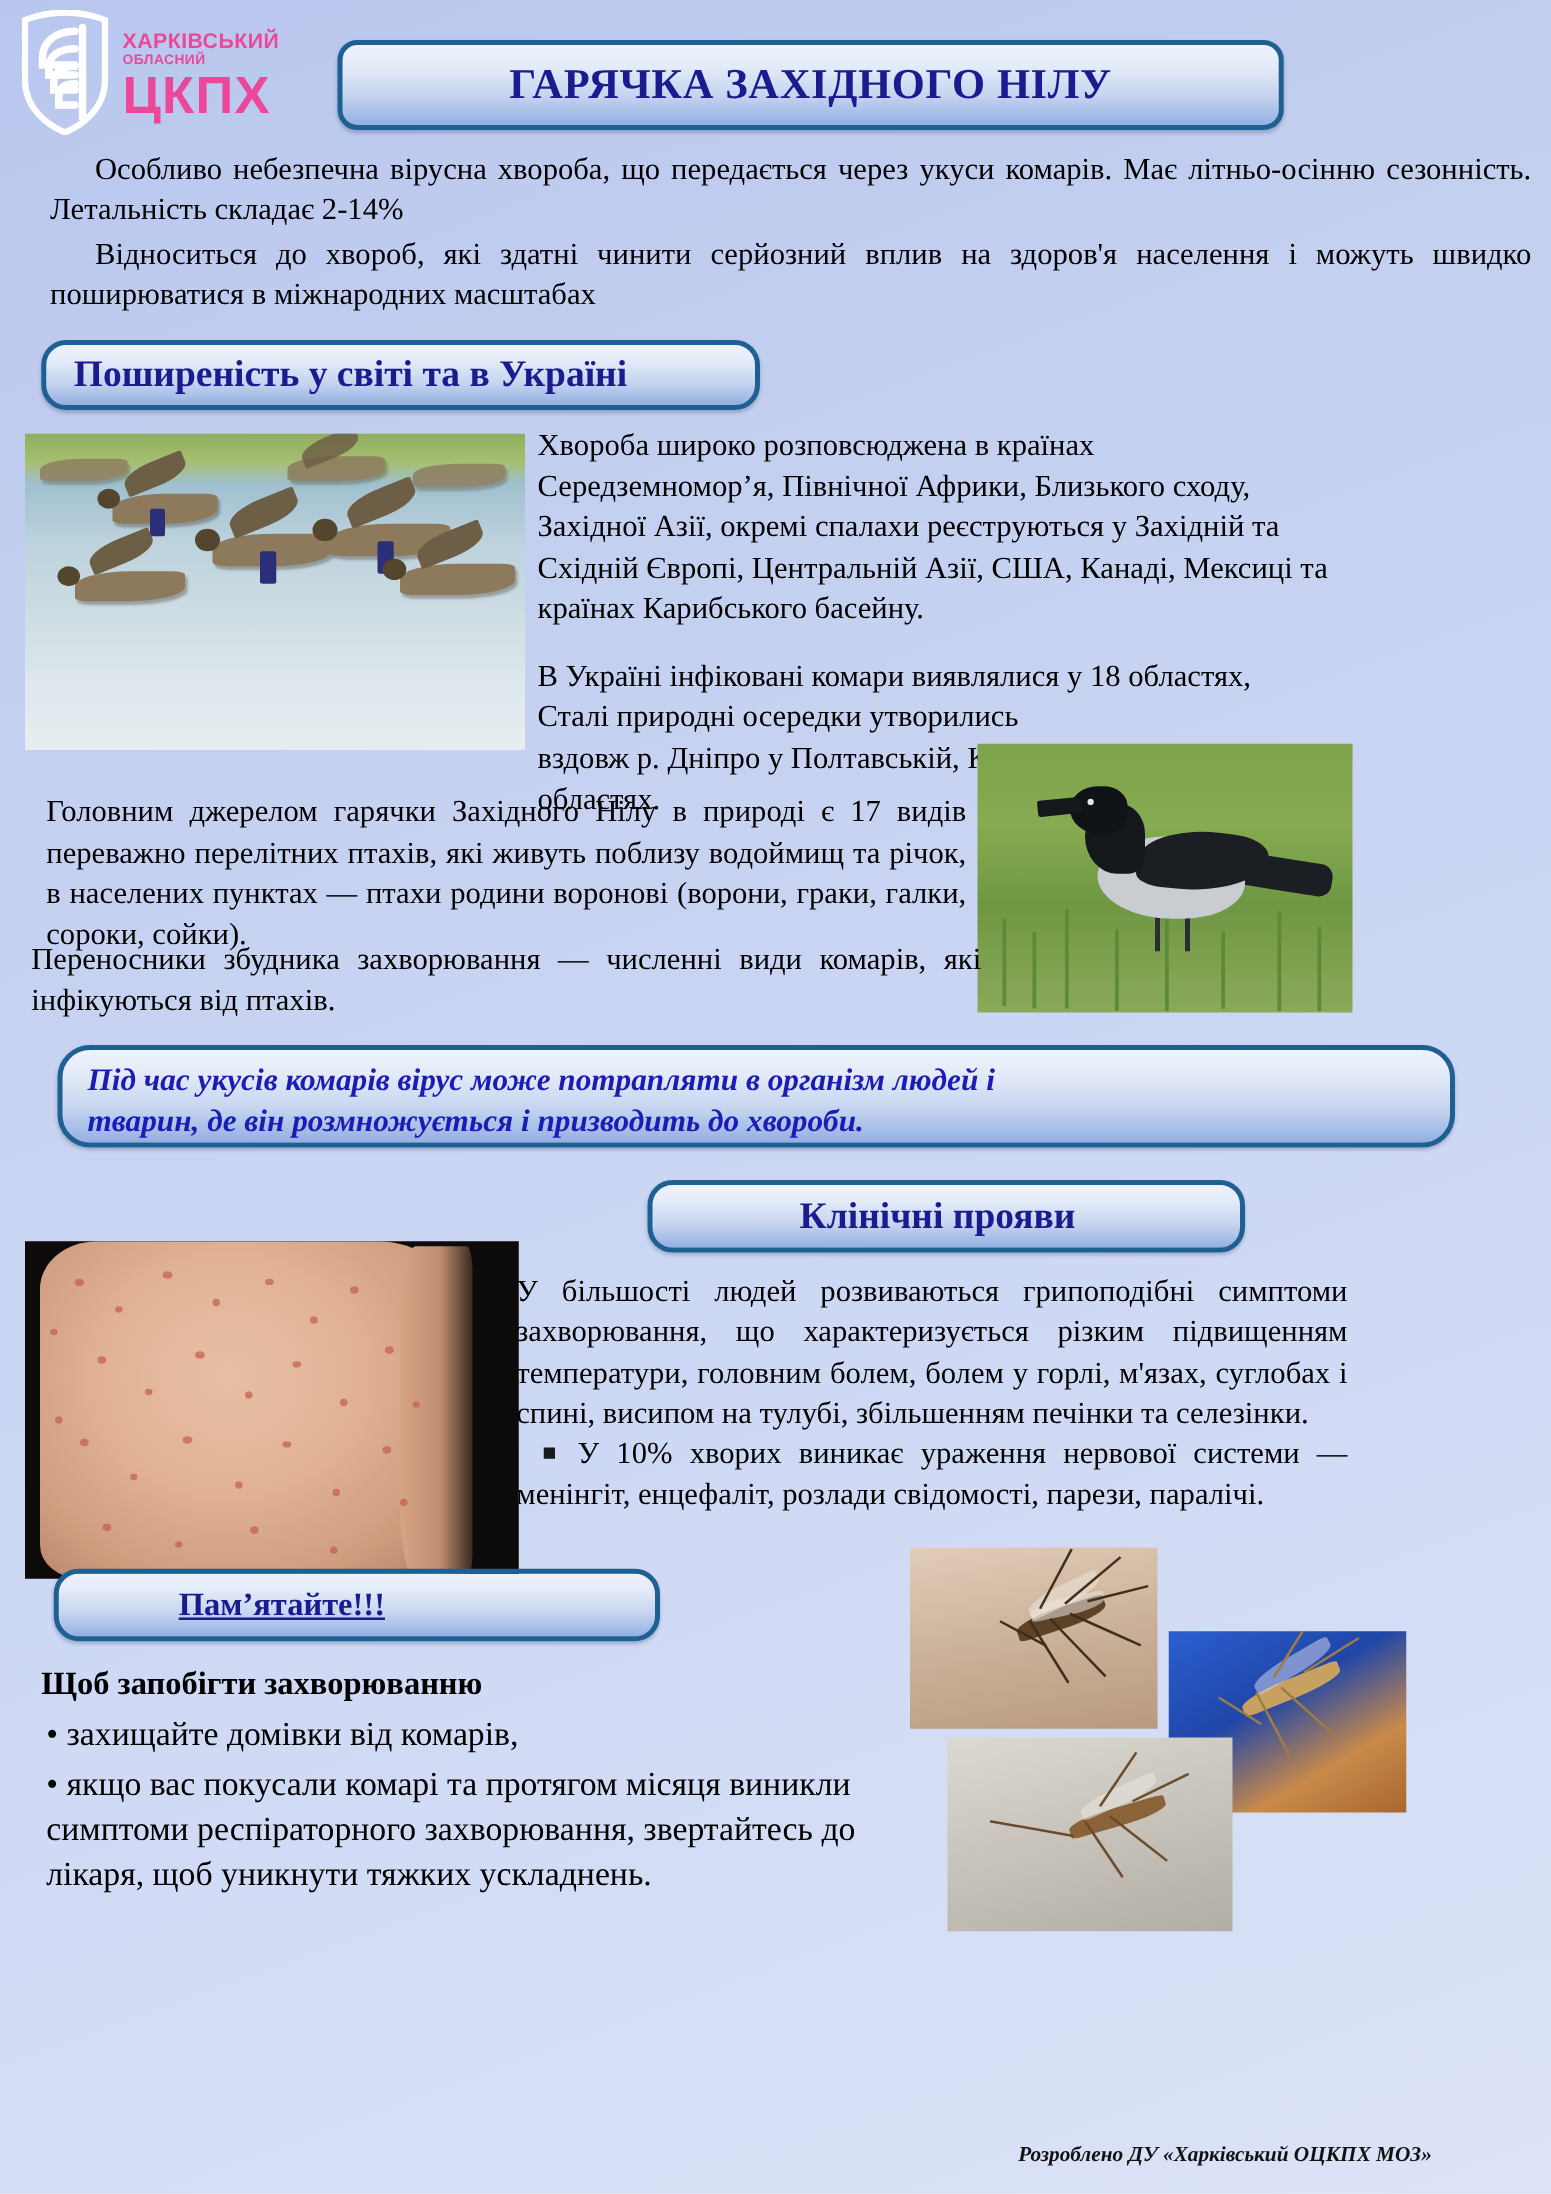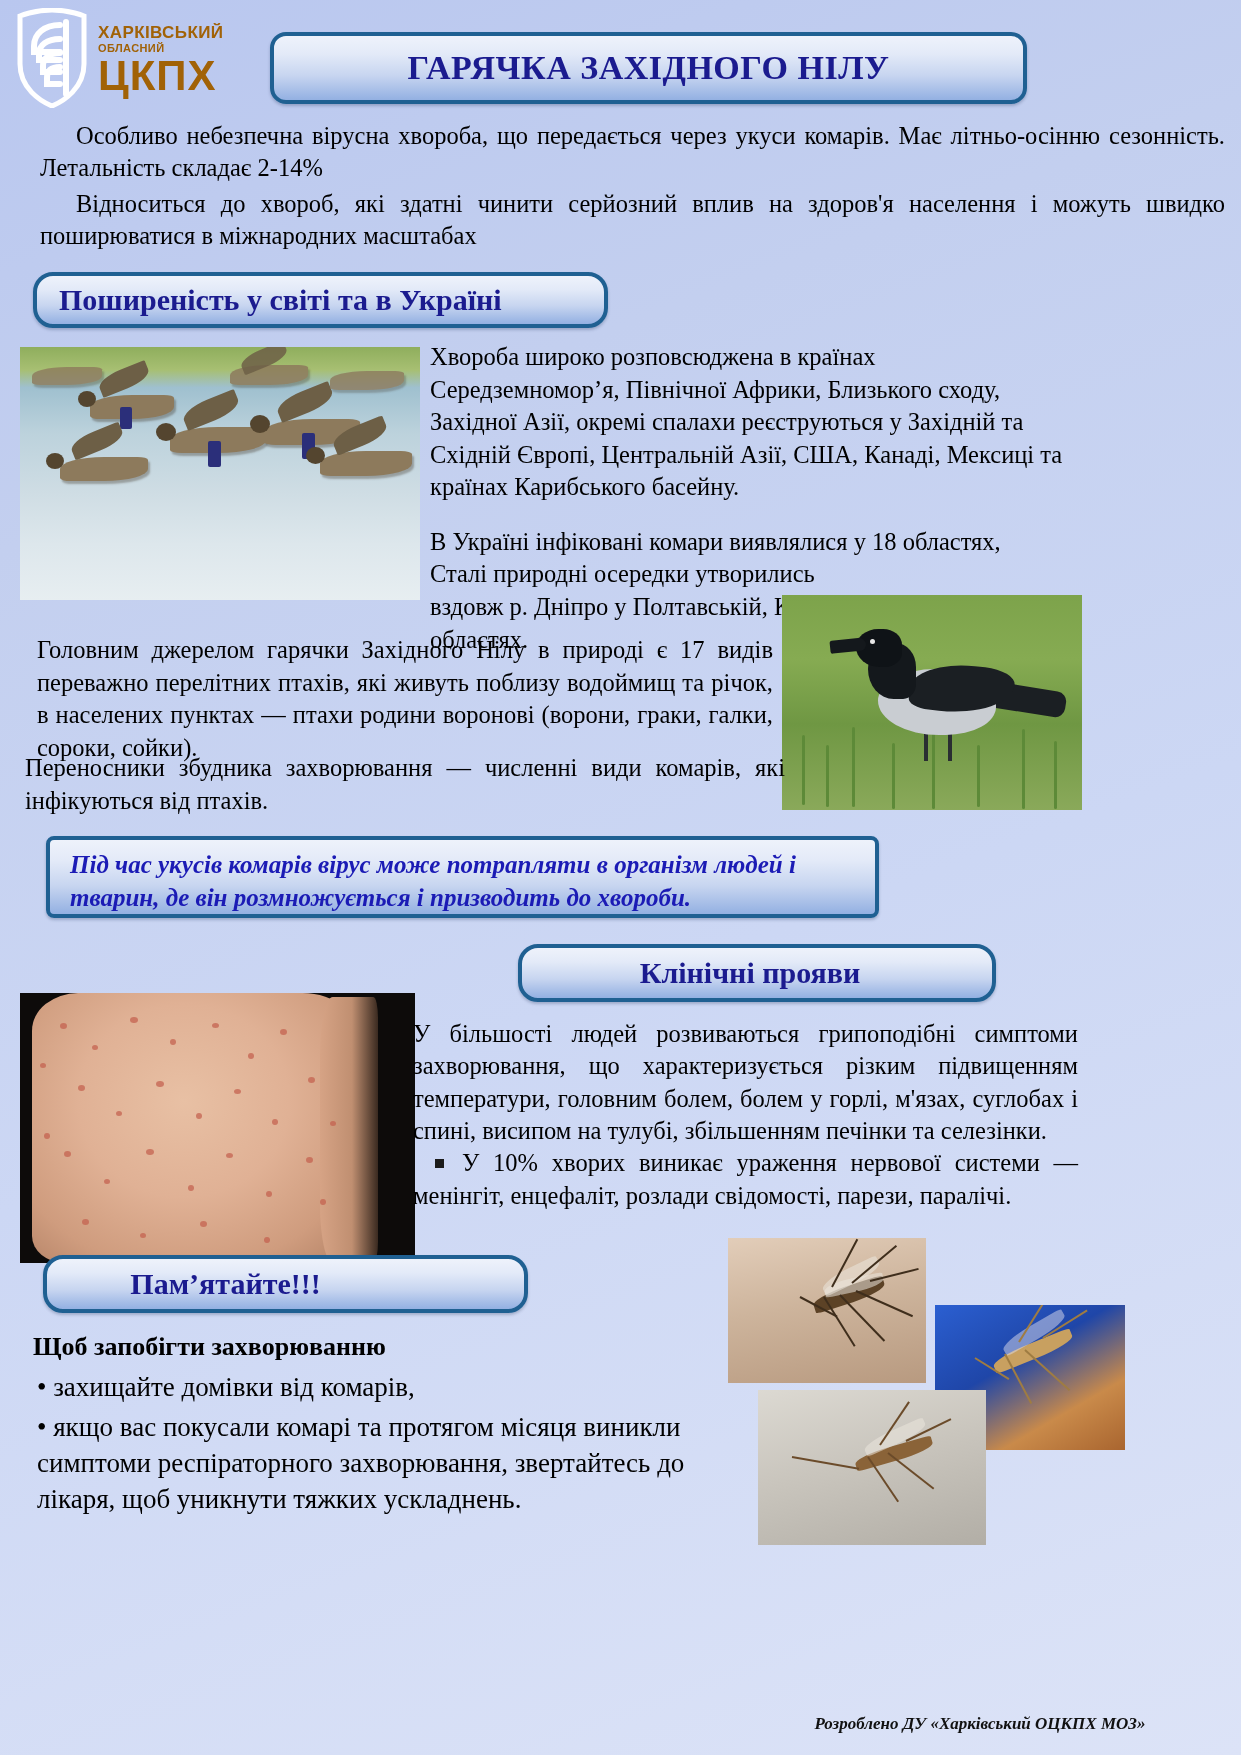--- a/index.html
+++ b/index.html
@@ -10,21 +10,21 @@
     font-family:"Liberation Serif", serif;
     color:#000;
     position:relative;
     overflow:hidden;
   }
   .poster{position:relative;width:1241px;height:1755px;}
 
   
   .logo-block{position:absolute;left:14px;top:8px;width:250px;height:110px;}
   .logo-mark{position:absolute;left:0;top:0;width:76px;height:100px;}
-  .logo-text{position:absolute;left:84px;top:16px;color:#a16207;font-family:"Liberation Sans",sans-serif;line-height:1;}
+  .logo-text{position:absolute;left:84px;top:16px;color:#ec4899;font-family:"Liberation Sans",sans-serif;line-height:1;}
   .logo-text .l1{font-size:17px;font-weight:bold;letter-spacing:.4px;}
   .logo-text .l2{font-size:11px;font-weight:bold;letter-spacing:.4px;margin-top:2px;}
   .logo-text .l3{font-size:42px;font-weight:bold;letter-spacing:1px;margin-top:1px;}
 
   
   .banner{
     position:absolute;
     border:4px solid #1f6092;
     border-radius:16px;
     background:linear-gradient(180deg,#eef2fb 0%,#e3eaf8 28%,#c7d5f0 62%,#93b0e2 100%);
@@ -38,31 +38,31 @@
     font-weight:bold;
     font-family:"Liberation Serif",serif;
   }
 
   #banner-title{left:270px;top:32px;width:757px;height:72px;}
   #banner-title .btxt{text-align:center;font-size:34px;letter-spacing:.5px;}
 
   #banner-spread{left:33px;top:272px;width:575px;height:56px;border-radius:20px;}
   #banner-spread .btxt{text-align:left;padding-left:22px;font-size:30px;}
 
-  #banner-quote{left:46px;top:836px;width:833px;height:82px;border-radius:8px;align-items:center;}
+  #banner-quote{left:46px;top:836px;width:1118px;height:82px;border-radius:26px;align-items:center;}
   #banner-quote .btxt{
     text-align:left;padding:8px 14px 0 20px;font-size:25px;
     font-style:italic;color:#1b1bb5;line-height:1.32;
   }
 
   #banner-clinical{left:518px;top:944px;width:478px;height:58px;border-radius:20px;}
   #banner-clinical .btxt{text-align:center;font-size:30px;padding-right:14px;}
 
   #banner-remember{left:43px;top:1255px;width:485px;height:58px;border-radius:20px;}
-  #banner-remember .btxt{text-align:center;font-size:30px;padding-right:120px;}
+  #banner-remember .btxt{text-align:center;font-size:26px;padding-right:120px;text-decoration:underline;}
 
   
   .para{position:absolute;font-size:24.5px;line-height:1.30;color:#000;}
   .para.just{text-align:justify;}
 
   #intro{left:40px;top:120px;width:1185px;}
   #intro p{margin:0 0 4px 0;text-indent:36px;text-align:justify;}
 
   #spread-text{left:430px;top:341px;width:635px;line-height:1.33;}
   #spread-text p{margin:0;}

